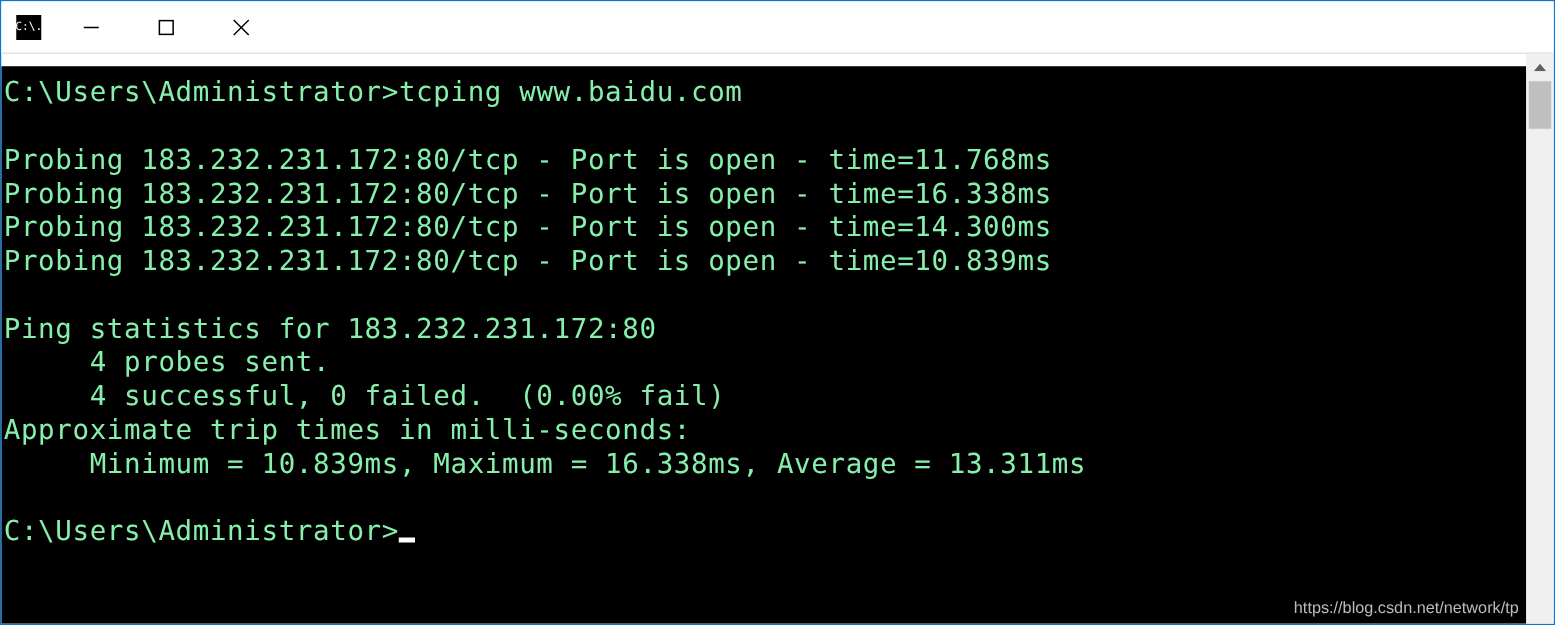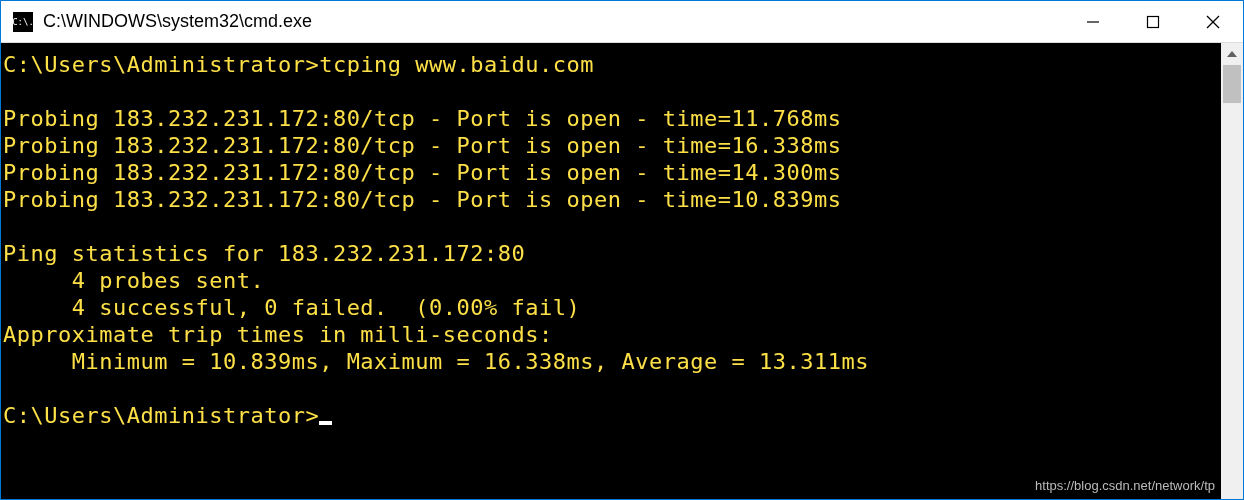--- a/index.html
+++ b/index.html
@@ -57,29 +57,30 @@
       width: 14px;
       height: 14px;
     }
     .terminal-wrap {
       position: relative;
       height: calc(100% - 42px);
       display: flex;
     }
     .terminal {
       background: #000;
-      color: #fde047;
+      color: #86efac;
       font-family: "NSimSun", "SimSun", "Consolas", monospace;
       font-size: 22px;
       line-height: 27px;
       padding: 8px 5px 5px 2px;
       flex: 1;
       white-space: pre;
       overflow: hidden;
       letter-spacing: 0.5px;
+      margin-top: 10px;
     }
     .scrollbar {
       width: 22px;
       background: #f0f0f0;
       position: relative;
     }
     .scroll-arrow {
       width: 22px;
       height: 22px;
       display: flex;
@@ -114,21 +115,20 @@
       color: #bbb;
       font-family: Arial, sans-serif;
       padding-left: 48px;
     }
   </style>
 </head>
 <body>
 
 <div class="titlebar">
   <div class="title-icon">C:\.</div>
-  <div class="title-text">C:\WINDOWS\system32\cmd.exe</div>
   <div class="window-controls">
     <div class="win-btn">
       <svg viewBox="0 0 14 14">
           <line x1="1" y1="7" x2="13" y2="7" stroke="#000" stroke-width="1.2"></line>
         </svg>
     </div>
     <div class="win-btn">
       <svg viewBox="0 0 14 14">
           <rect x="1.5" y="1.5" width="11" height="11" fill="none" stroke="#000" stroke-width="1.2"></rect>
         </svg>

